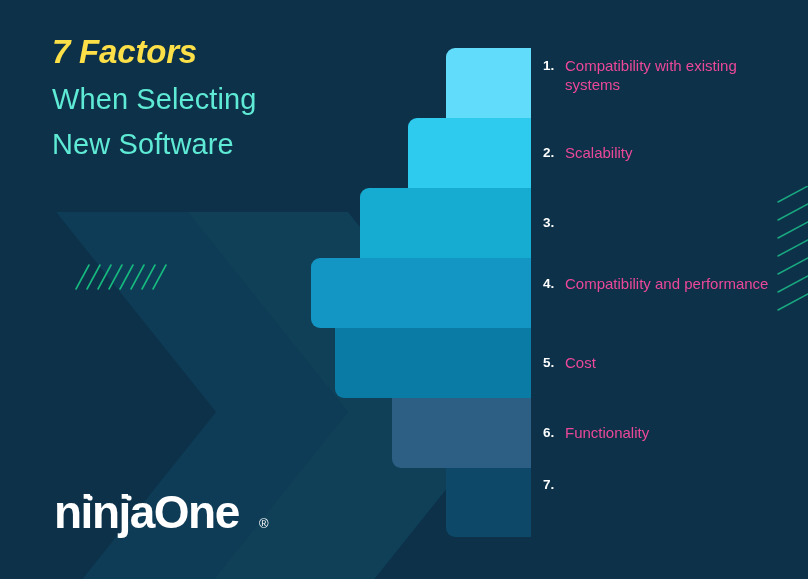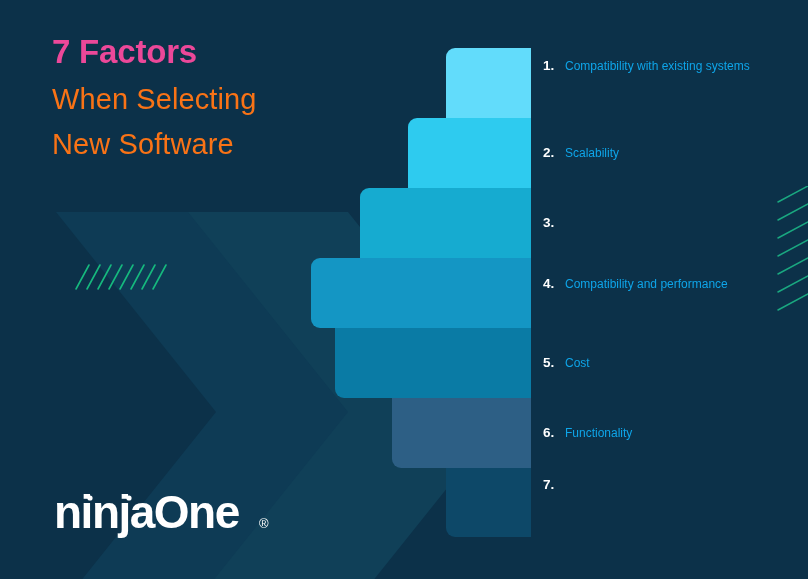--- a/index.html
+++ b/index.html
@@ -16,41 +16,41 @@
   .chev-layer{position:absolute;inset:0;pointer-events:none;}
   .chev{position:absolute;display:block;}
 
   
   .slashes{position:absolute;}
   .slashes svg{display:block;}
 
   
   .titleblock{position:absolute;left:52px;top:32px;}
   .t-bold{
-    font-size:33px;line-height:40px;font-weight:bold;color:#ec4899;
-    letter-spacing:-0.2px;white-space:nowrap;
+    font-size:33px;line-height:40px;font-weight:bold;color:#fde047;
+    letter-spacing:-0.2px;white-space:nowrap;font-style:italic;
   }
   .t-light{
-    font-size:29px;line-height:36px;font-weight:300;color:#f97316;
+    font-size:29px;line-height:36px;font-weight:300;color:#5eead4;
     letter-spacing:0.1px;white-space:nowrap;margin-top:9px;
   }
 
   
   .bars{position:absolute;left:0;top:0;width:808px;height:579px;}
   .bar{position:absolute;}
 
   
   .list{position:absolute;left:543px;top:40px;width:250px;}
   .li{position:absolute;display:flex;align-items:flex-start;width:250px;}
   .li .num{
     width:22px;flex:0 0 22px;
     font-size:13.5px;line-height:18.5px;font-weight:bold;color:#ffffff;
   }
   .li .txt{
-    font-size:12px;line-height:18.5px;font-weight:400;color:#0ea5e9;
+    font-size:15px;line-height:18.5px;font-weight:400;color:#ec4899;
   }
 
   
   .logo{position:absolute;left:54px;top:488px;}
   .logo svg{display:block;}
 </style>
 </head>
 <body>
 
 <div class="stage">

